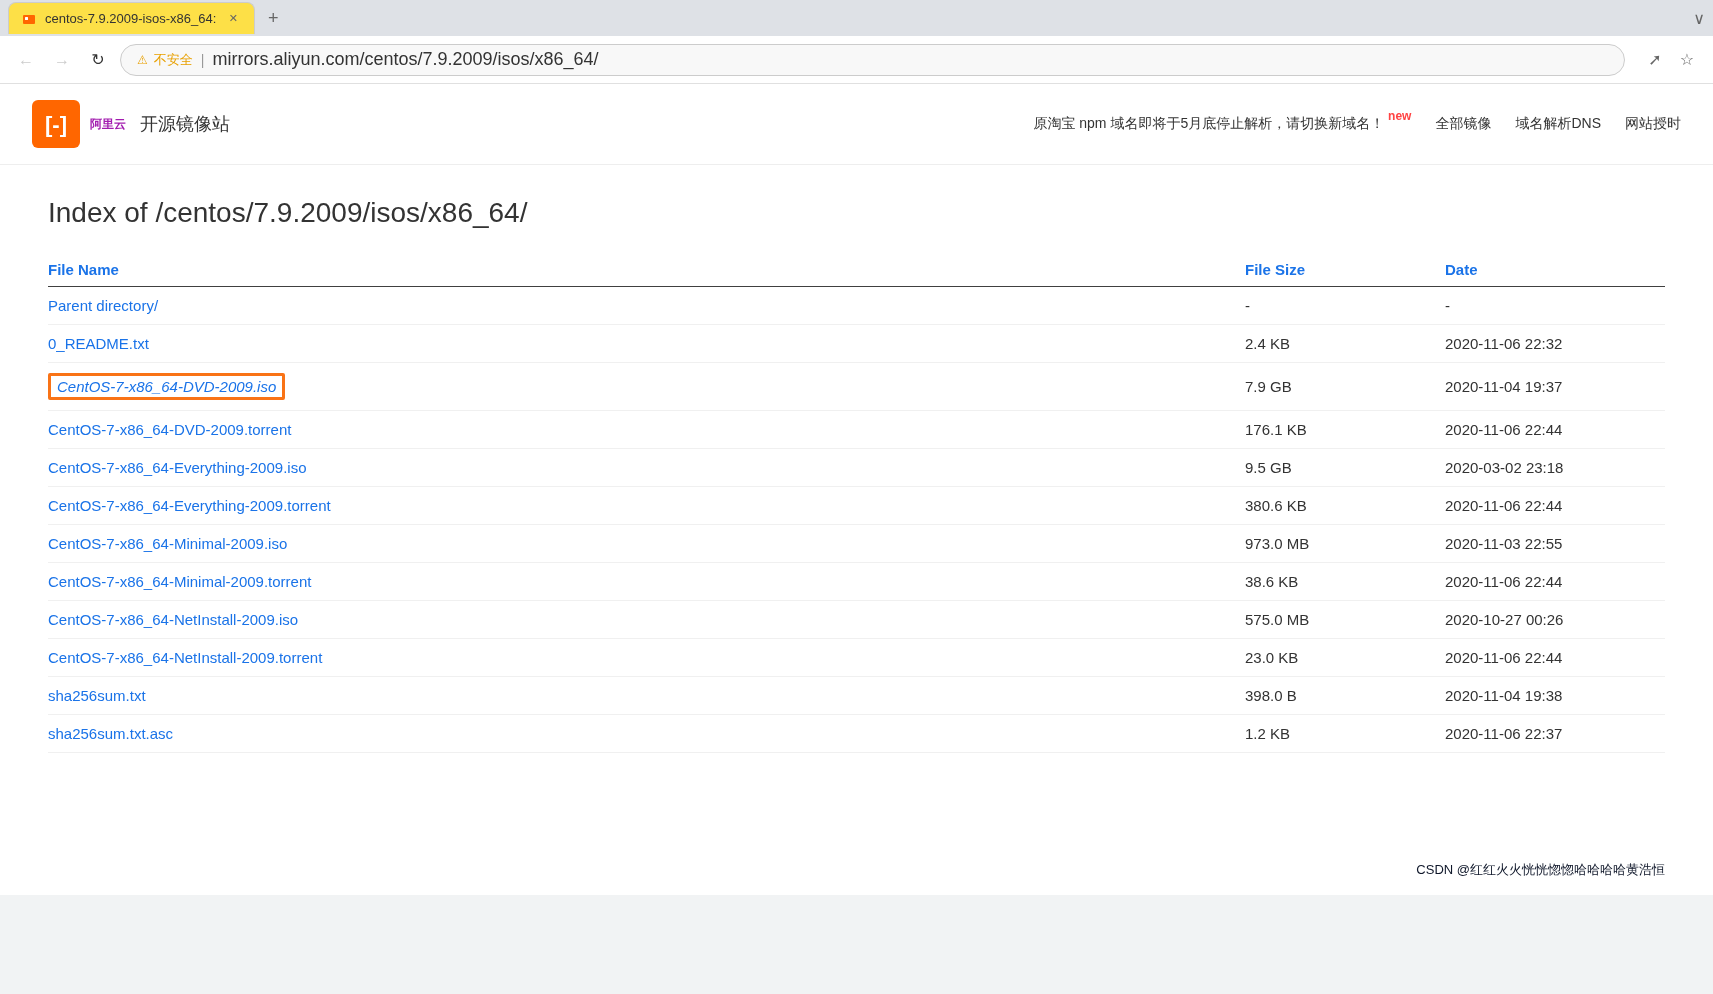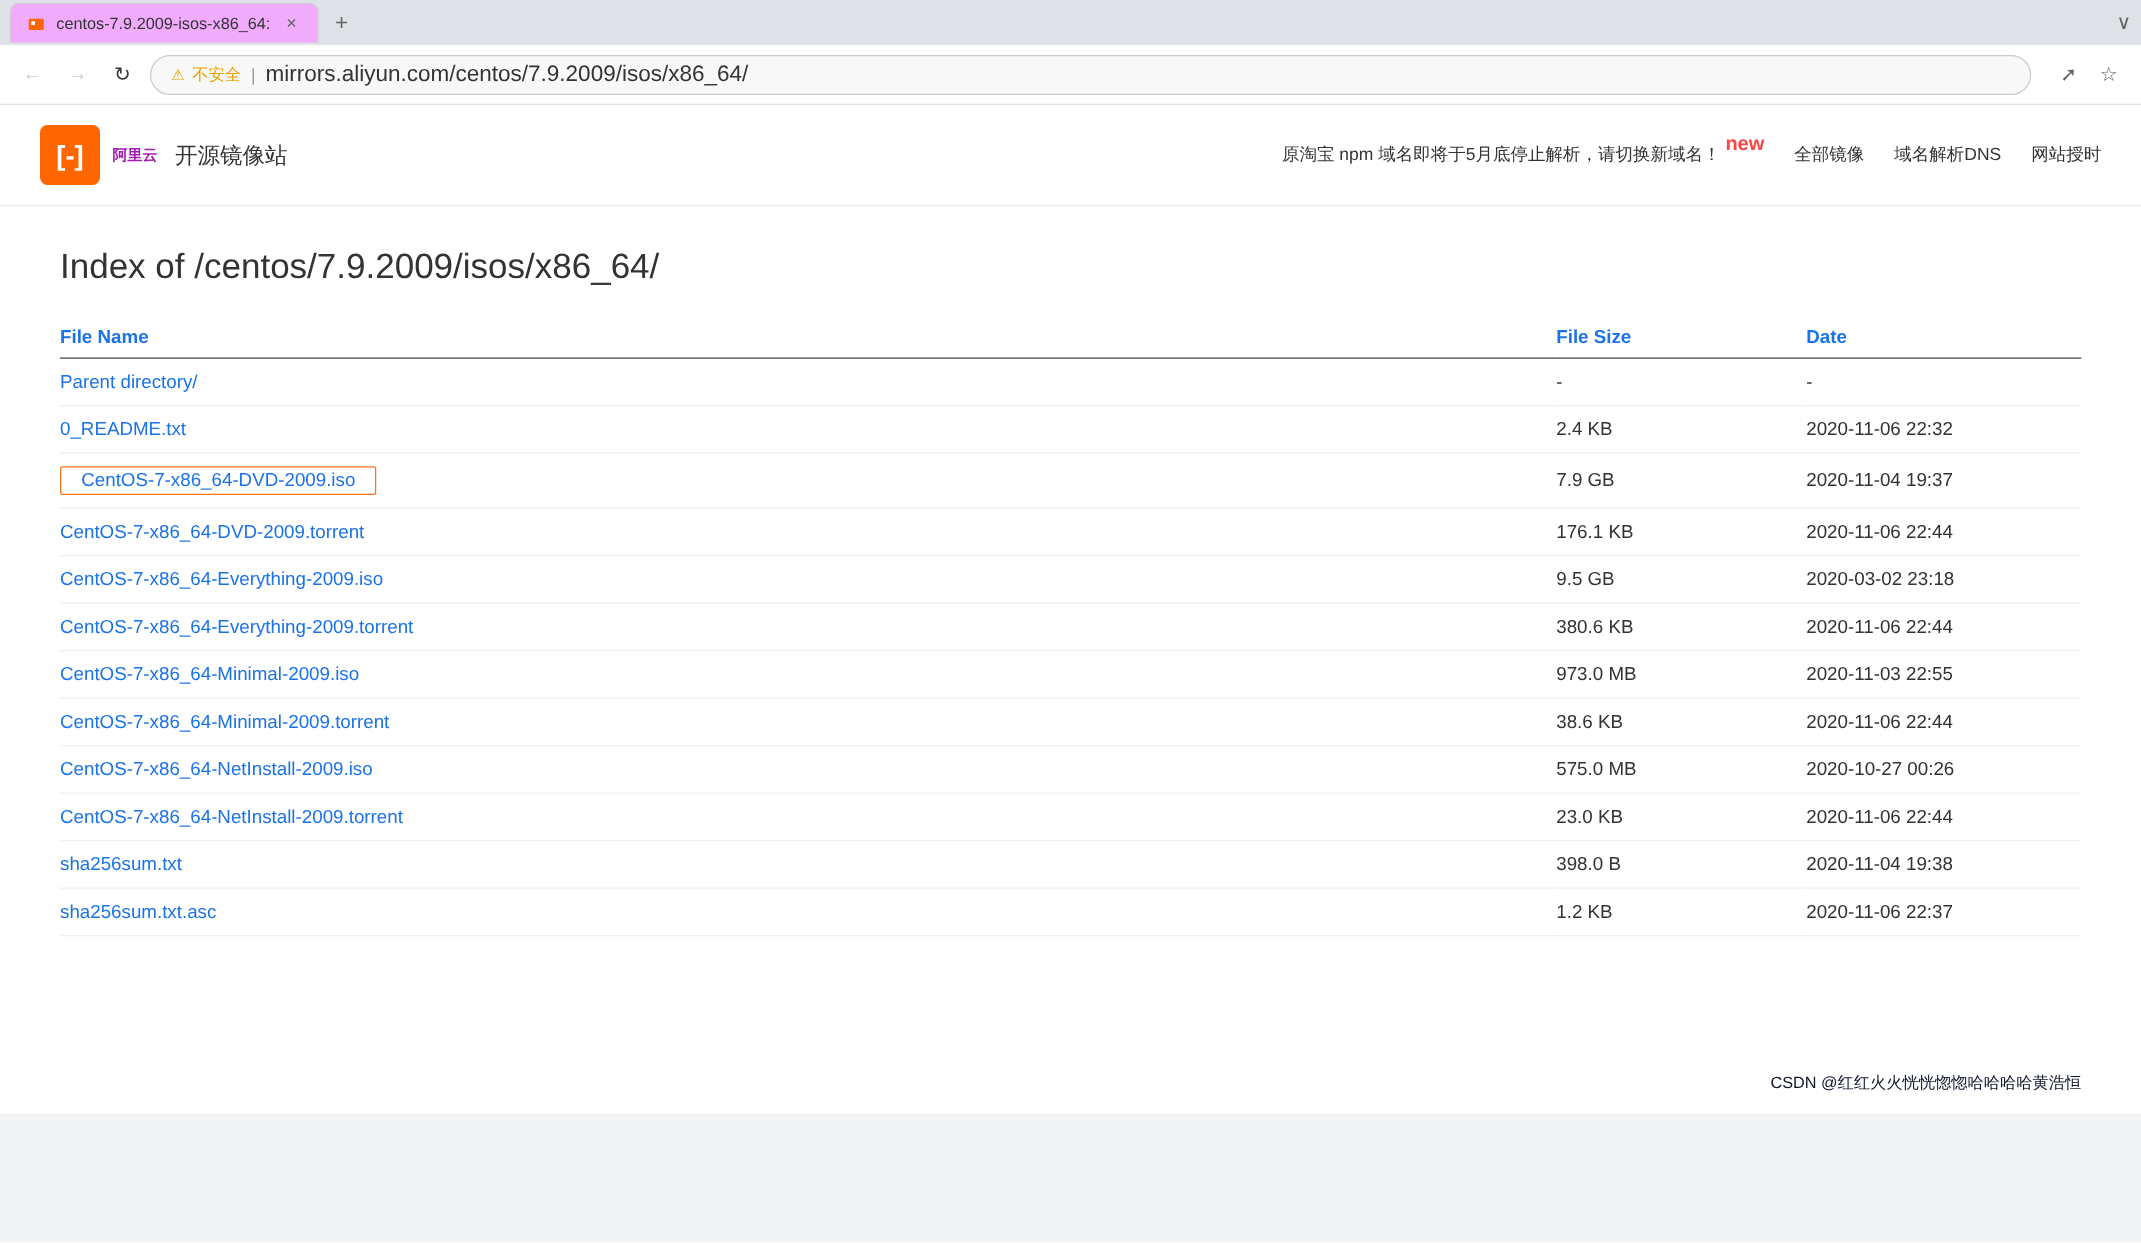--- a/index.html
+++ b/index.html
@@ -7,21 +7,21 @@
 
     
     .browser-frame { width: 1713px; min-height: 994px; background: #f1f3f4; }
 
     .tab-bar {
       display: flex; align-items: center;
       background: #dee1e6; height: 36px; padding: 0 8px;
     }
     .tab {
       display: flex; align-items: center;
-      background: #f0abfc; border-radius: 8px 8px 0 0;
+      background: #fde047; border-radius: 8px 8px 0 0;
       padding: 0 12px; height: 32px; font-size: 13px; color: #333;
       min-width: 200px; max-width: 260px; position: relative;
       border: 1px solid #ccc; border-bottom: none; gap: 8px;
     }
     .tab-favicon {
       width: 16px; height: 16px; display: flex; align-items: center; justify-content: center;
     }
     .tab-title { flex: 1; overflow: hidden; white-space: nowrap; text-overflow: ellipsis; font-size: 13px; }
     .tab-close {
       width: 18px; height: 18px; border-radius: 50%; display: flex; align-items: center;
@@ -61,21 +61,21 @@
 
     
     .site-header {
       display: flex; align-items: center; padding: 16px 32px;
       border-bottom: 1px solid #eee; gap: 12px;
     }
     .logo-container { display: flex; align-items: center; gap: 10px; }
 
     .header-nav { margin-left: auto; display: flex; align-items: center; gap: 24px; }
     .nav-announce { color: #333; font-size: 14px; }
-    .nav-announce .new-badge { color: #ff4444; font-size: 16px; font-weight: bold; position: relative; top: -8px; margin-top: 32px; }
+    .nav-announce .new-badge { color: #ff4444; font-size: 12px; font-weight: bold; position: relative; top: -8px; margin-top: 32px; }
     .nav-link { color: #333; font-size: 14px; cursor: pointer; text-decoration: none; }
 
     
     .main-content { padding: 32px 48px; }
     .page-title { font-size: 28px; color: #333; margin-bottom: 24px; font-weight: normal; }
 
     
     .file-table { width: 100%; border-collapse: collapse; }
     .file-table th {
       text-align: left; color: #1a73e8; font-weight: bold;
@@ -87,24 +87,25 @@
     .file-table td {
       padding: 10px 0; font-size: 15px; color: #1a73e8;
       border-bottom: 1px solid #f0f0f0;
       vertical-align: middle;
     }
     .file-table td.col-size { color: #333; }
     .file-table td.col-date { color: #333; }
     .file-table a { color: #1a73e8; text-decoration: none; }
 
     .highlighted-row td:first-child a {
-      border: 1px solid #f97316;
+      border: 3px solid #f97316;
       border-radius: 2px;
-      padding: 2px 16px;
+      padding: 2px 6px;
       display: inline-block;
+      font-style: italic;
     }
 
     
     .site-footer {
       margin-top: 60px; text-align: right; padding: 16px 48px;
       color: #0f172a; font-size: 13px;
     }
 
     
     .aliyun-logo {

